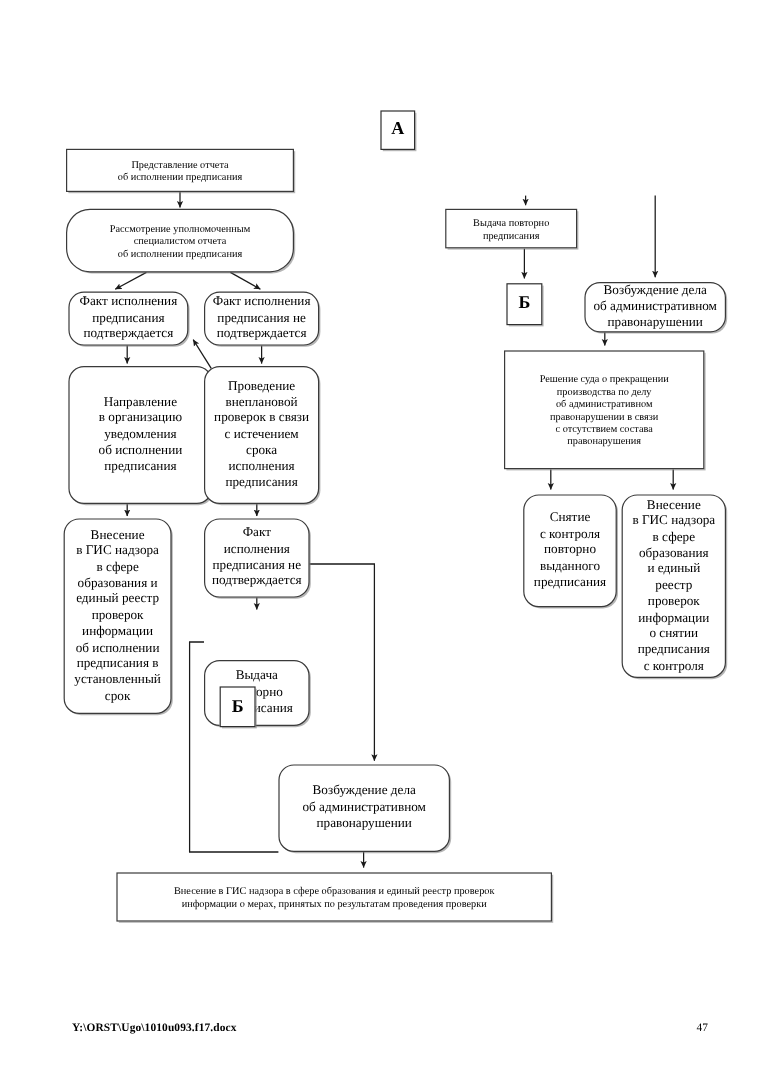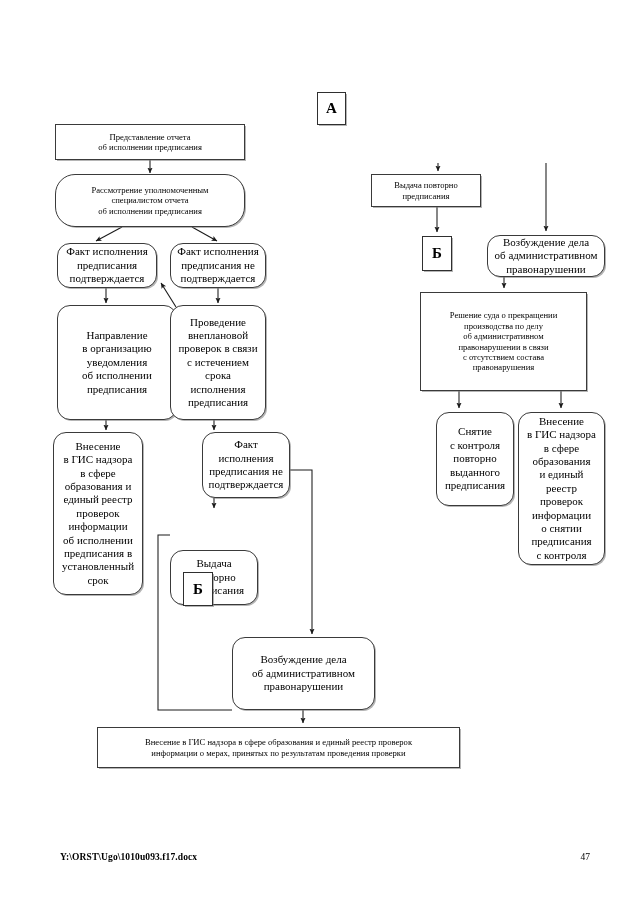--- a/index.html
+++ b/index.html
@@ -181,21 +181,21 @@
 образования и
 единый реестр
 проверок
 информации
 об исполнении
 предписания в
 установленный
 срок</span>
   </div>
 
-  <div class="box f8" style="left:170px; top:432px; width:88px; height:66px;margin-left:32px;">
+  <div class="box f8" style="left:170px; top:432px; width:88px; height:66px;">
     <span class="txt">Факт
 исполнения
 предписания не
 подтверждается</span>
   </div>
 
   <div class="box f8" style="left:170px; top:510px; width:88px; height:55px;margin-top:40px;">
     <span class="txt">Выдача
 повторно
 предписания</span>

